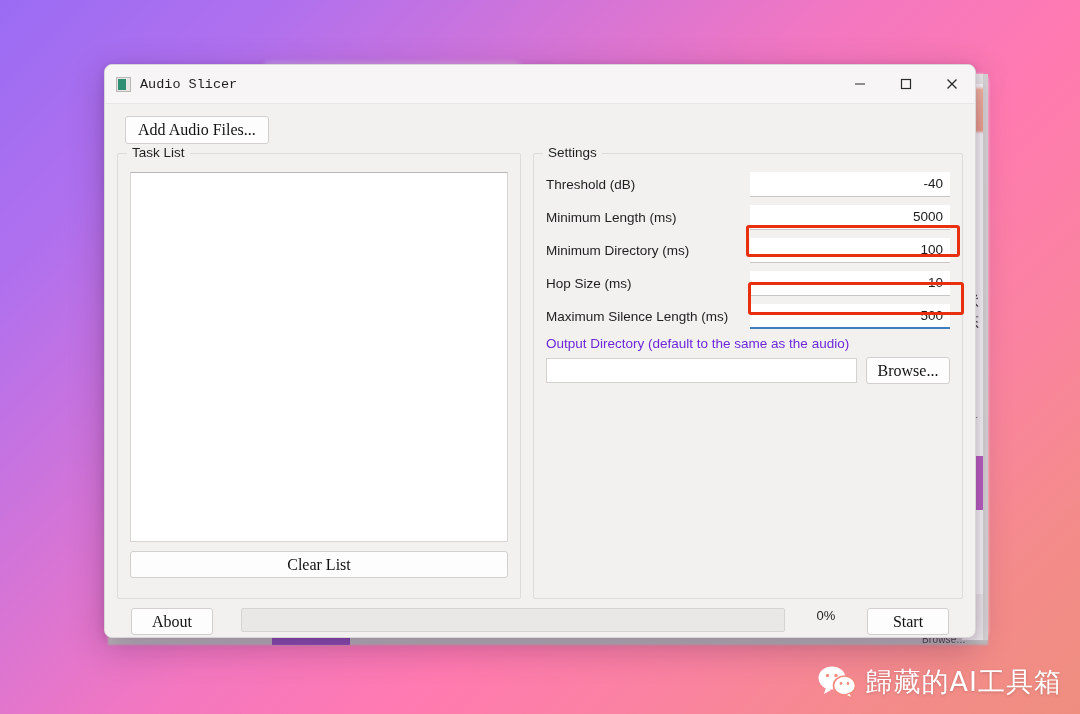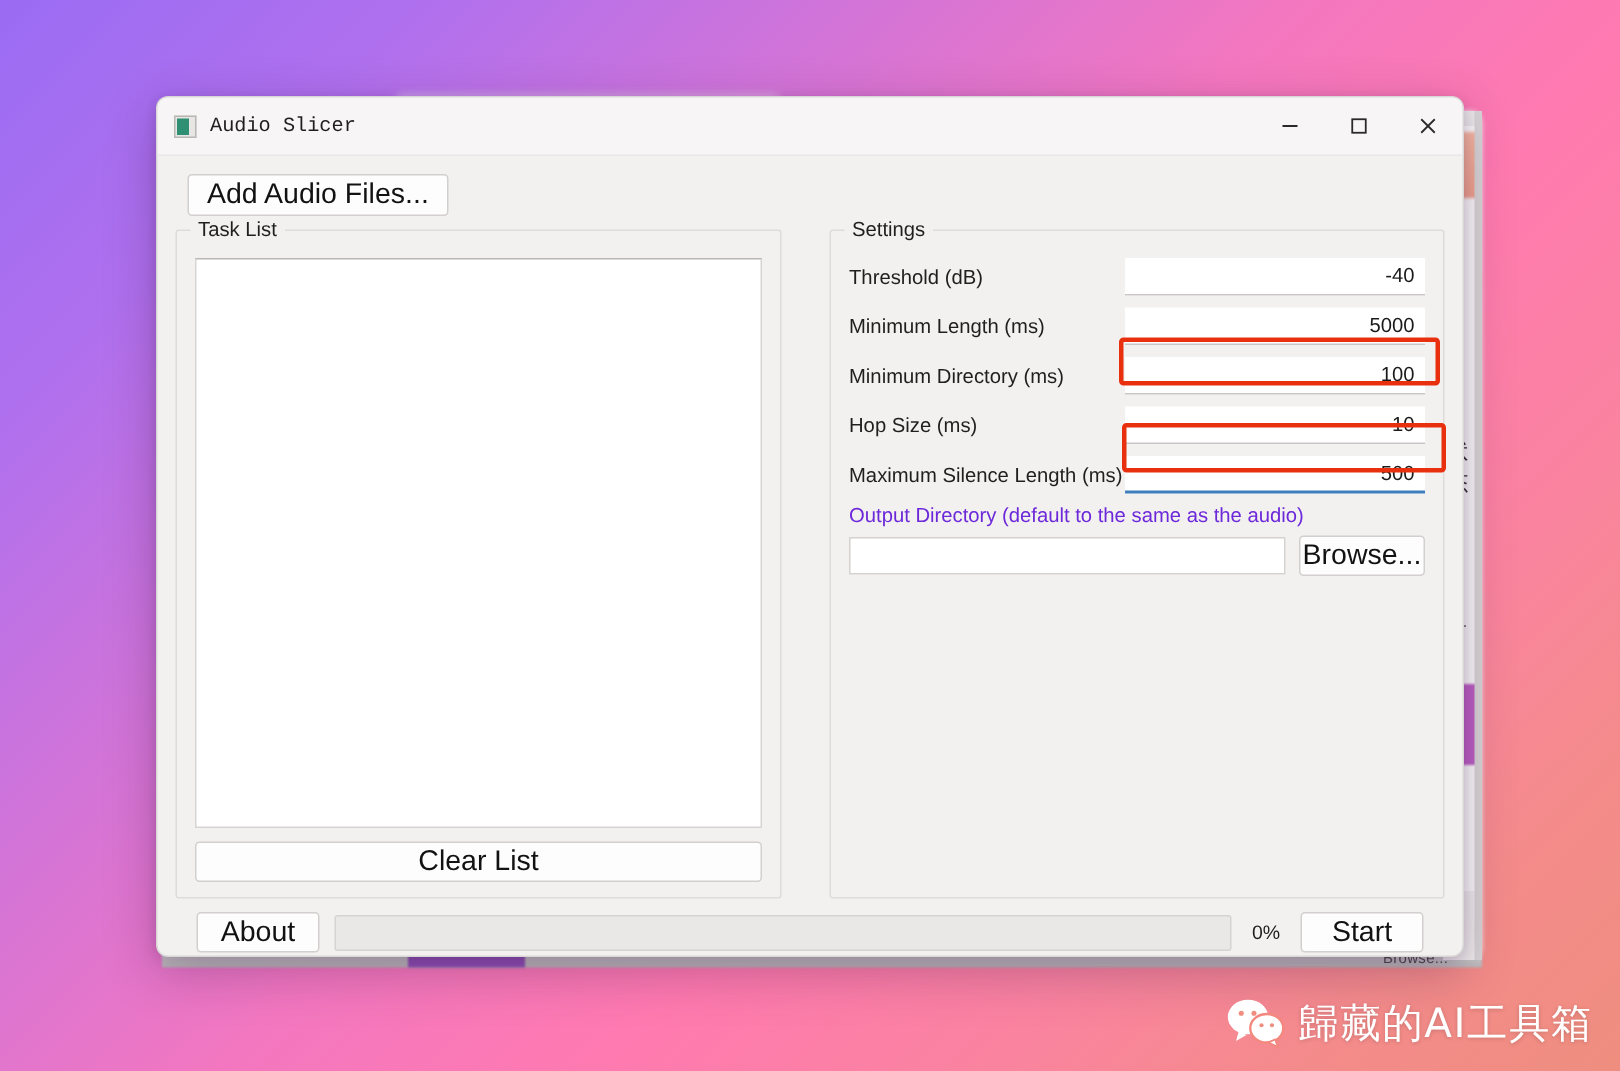--- a/index.html
+++ b/index.html
@@ -150,22 +150,22 @@
     color: #2a2a2a;
   }
 
   .content { padding: 10px 12px 0 12px; }
 
   
   .btn {
     background: #fdfdfd;
     border: 1px solid #d2cfce;
     border-radius: 3px;
-    font-family: Liberation Sans, sans-serif;
-    font-size: 19px;
+    font-family: Liberation Serif, serif;
+    font-size: 16px;
     color: #121212;
     cursor: pointer;
   }
 
   .add-btn {
     display: block;
     height: 28px;
     padding: 0 12px;
     margin: 2px 0 9px 8px;
   }
@@ -174,33 +174,33 @@
     display: flex;
     gap: 12px;
     height: 446px;
   }
 
   
   .group {
     position: relative;
     border: 1px solid #dedbda;
     border-radius: 2px;
-    padding: 13px 10px 10px 10px;
+    padding: 13px 10px 20px 10px;
   }
   .group > .group-title {
     position: absolute;
     top: -9px; left: 9px;
     background: #f2f1f0;
     padding: 0 5px;
     font-size: 13.5px;
     color: #1f1f1f;
   }
 
   .group-tasks { width: 404px; display: flex; flex-direction: column; }
-  .group-settings { flex: 1; margin-left: 20px; }
+  .group-settings { flex: 1; }
 
   .task-list {
     flex: 1;
     background: #ffffff;
     border: 1px solid #d7d4d3;
     border-top-color: #b9b6b5;
     margin: 5px 2px 0 2px;
   }
 
   .clear-btn {
@@ -268,22 +268,21 @@
     padding: 0 6px;
     outline: none;
   }
   .browse-btn {
     width: 84px; height: 27px;
   }
 
   
   .bottombar {
     display: flex;
-    align-items: center;
-    gap: 10px;
+    gap: 28px;
     padding: 9px 14px 0 14px;
   }
   .about-btn { width: 82px; height: 27px; }
   .progress {
     flex: 1;
     height: 24px;
     background: #e9e8e7;
     border: 1px solid #d6d3d2;
     border-radius: 2px;
   }

